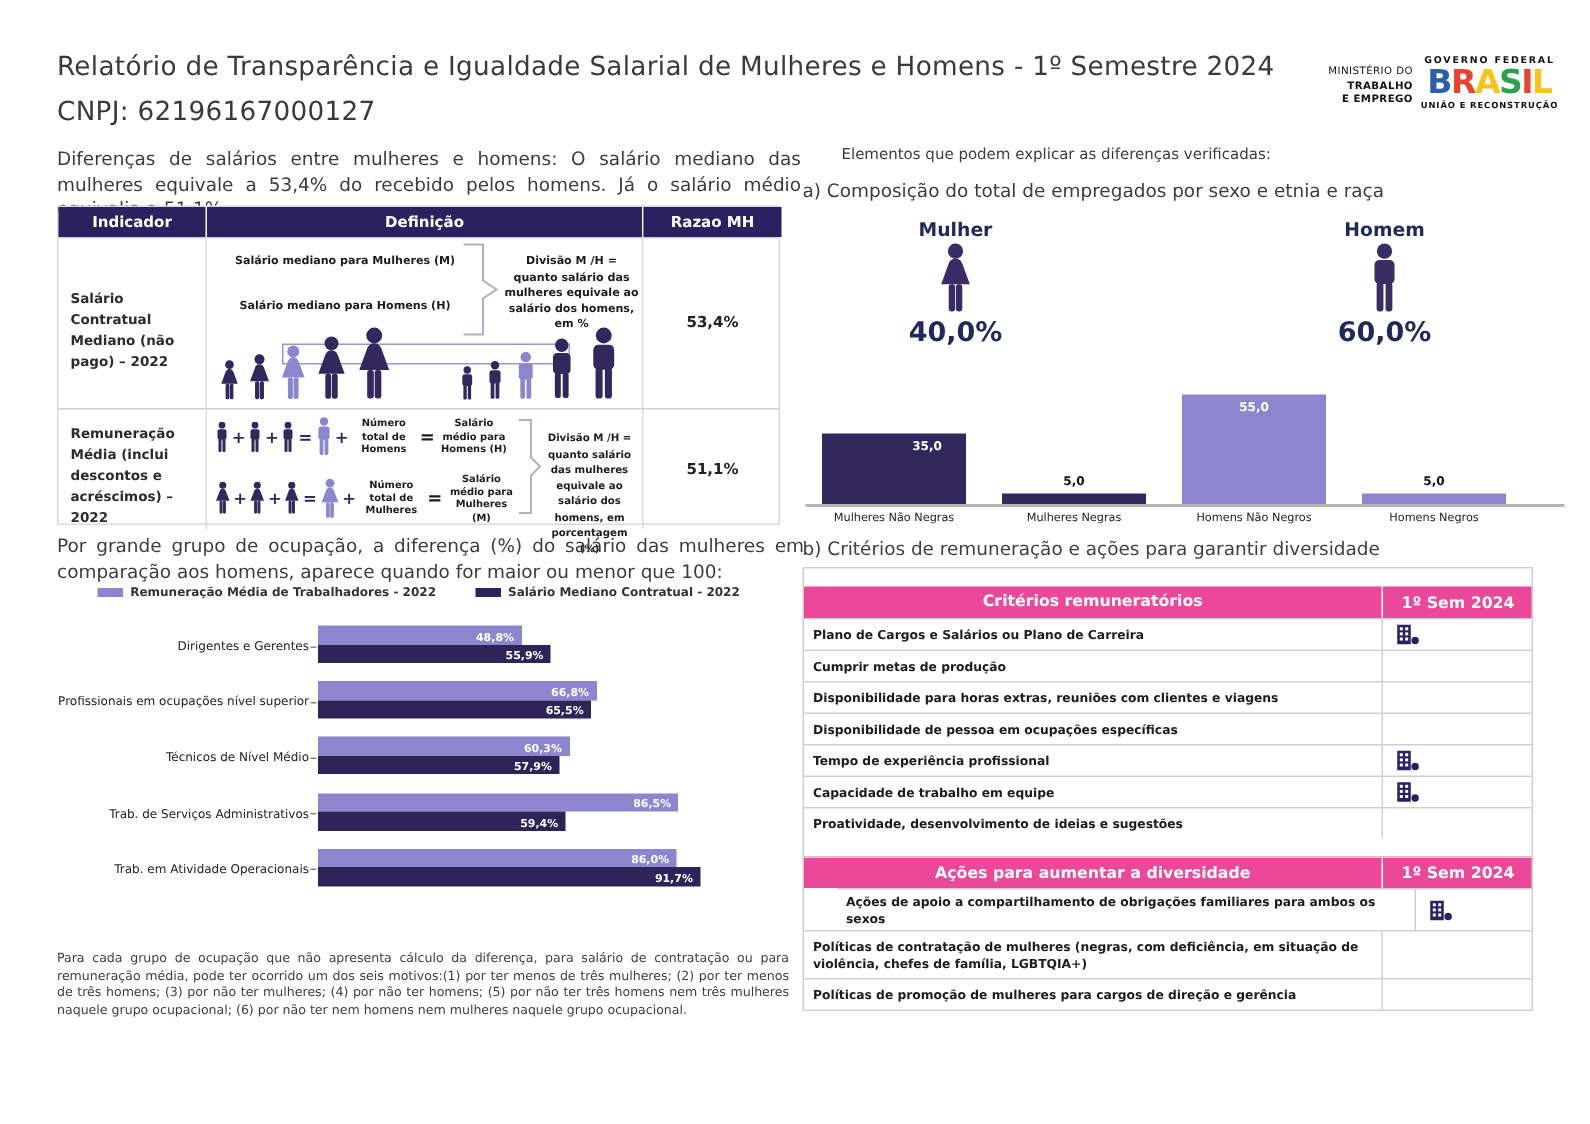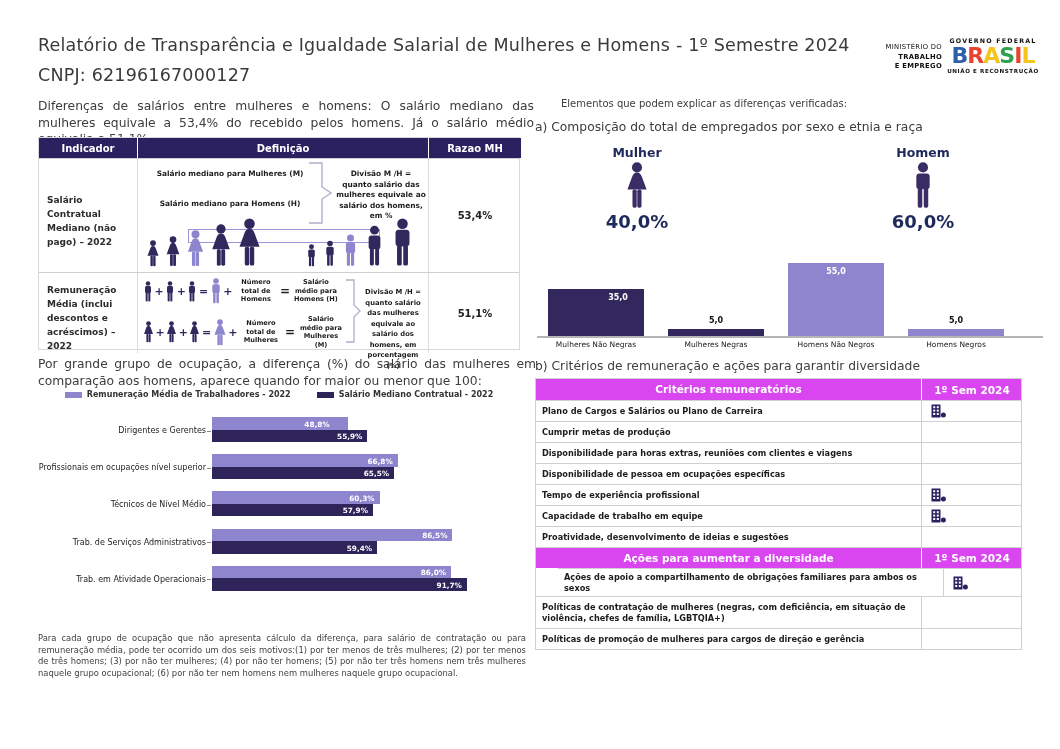--- a/index.html
+++ b/index.html
@@ -59,21 +59,21 @@
   .comp-bar { position:absolute; }
   .comp-val { position:absolute; font-size:8px; font-weight:bold; text-align:center; }
   .comp-cat { position:absolute; top:100px; width:120px; text-align:center; font-size:7.5px; color:#222; }
 
   .r-sub-b { left:535px; top:359px; width:500px; font-size:12.3px; color:#404040; }
   .criteria { left:535px; top:378px; width:487px; border:1px solid #d0d0d0; }
   .crow { display:grid; grid-template-columns:386px 100px; border-top:1px solid #d0d0d0; }
   .crow:first-child { border-top:none; }
   .crow .c1 { padding:3px 6px; font-size:8.2px; font-weight:bold; color:#1c1c1c; display:flex; align-items:center; line-height:10.5px; border-right:1px solid #d0d0d0; }
   .crow .c2 { display:flex; align-items:center; padding-left:9px; }
-  .crow.chead { background:#d946ef; }
+  .crow.chead { background:#ec4899;margin-top:12px; }
   .crow.chead .c1 { color:#fff; font-size:10.5px; justify-content:center; border-right:1px solid #fff; }
   .crow.chead .c2 { color:#fff; font-size:10.5px; font-weight:bold; justify-content:center; padding-left:0; }
 
   .footer { left:0; top:684px; width:1060px; text-align:center; font-size:16px; color:#1a1a1a; letter-spacing:.2px; }
   svg { display:block; }
 </style>
 </head>
 <body>
 
 <div class="page">
@@ -346,21 +346,21 @@
     <div class="legend-item">
       <span class="legend-sw" id="sw-dark" style="background: rgb(46, 36, 89);"></span>
       <span>Salário Mediano Contratual - 2022</span>
     </div>
   </div>
 
   <div class="abs occ-chart" id="occ-chart">
       <div class="occ-label" style="left: 0px; top: 0px; height: 37.2px;">Dirigentes e Gerentes</div>
       <div class="occ-tick" style="left: 169px; top: 18.6px;"></div>
       <div class="occ-bar" style="left: 174px; top: 5px; width: 135.664px; height: 12.5px; background: rgb(141, 133, 206);"></div>
-      <div class="occ-val" style="left: 161px; top: 7.5px; width: 130.664px;">48,8%</div>
+      <div class="occ-val" style="left: 174px; top: 7.5px; width: 130.664px;">48,8%</div>
       <div class="occ-bar" style="left: 174px; top: 17.5px; width: 155.402px; height: 12.5px; background: rgb(46, 36, 89);"></div>
       <div class="occ-val" style="left: 174px; top: 20px; width: 150.402px;">55,9%</div>
       <div class="occ-label" style="left: 0px; top: 37.2px; height: 37.2px;">Profissionais em ocupações nível superior</div>
       <div class="occ-tick" style="left: 169px; top: 55.8px;"></div>
       <div class="occ-bar" style="left: 174px; top: 42.2px; width: 185.704px; height: 12.5px; background: rgb(141, 133, 206);"></div>
       <div class="occ-val" style="left: 174px; top: 44.7px; width: 180.704px;">66,8%</div>
       <div class="occ-bar" style="left: 174px; top: 54.7px; width: 182.09px; height: 12.5px; background: rgb(46, 36, 89);"></div>
       <div class="occ-val" style="left: 174px; top: 57.2px; width: 177.09px;">65,5%</div>
       <div class="occ-label" style="left: 0px; top: 74.4px; height: 37.2px;">Técnicos de Nível Médio</div>
       <div class="occ-tick" style="left: 169px; top: 93px;"></div>

